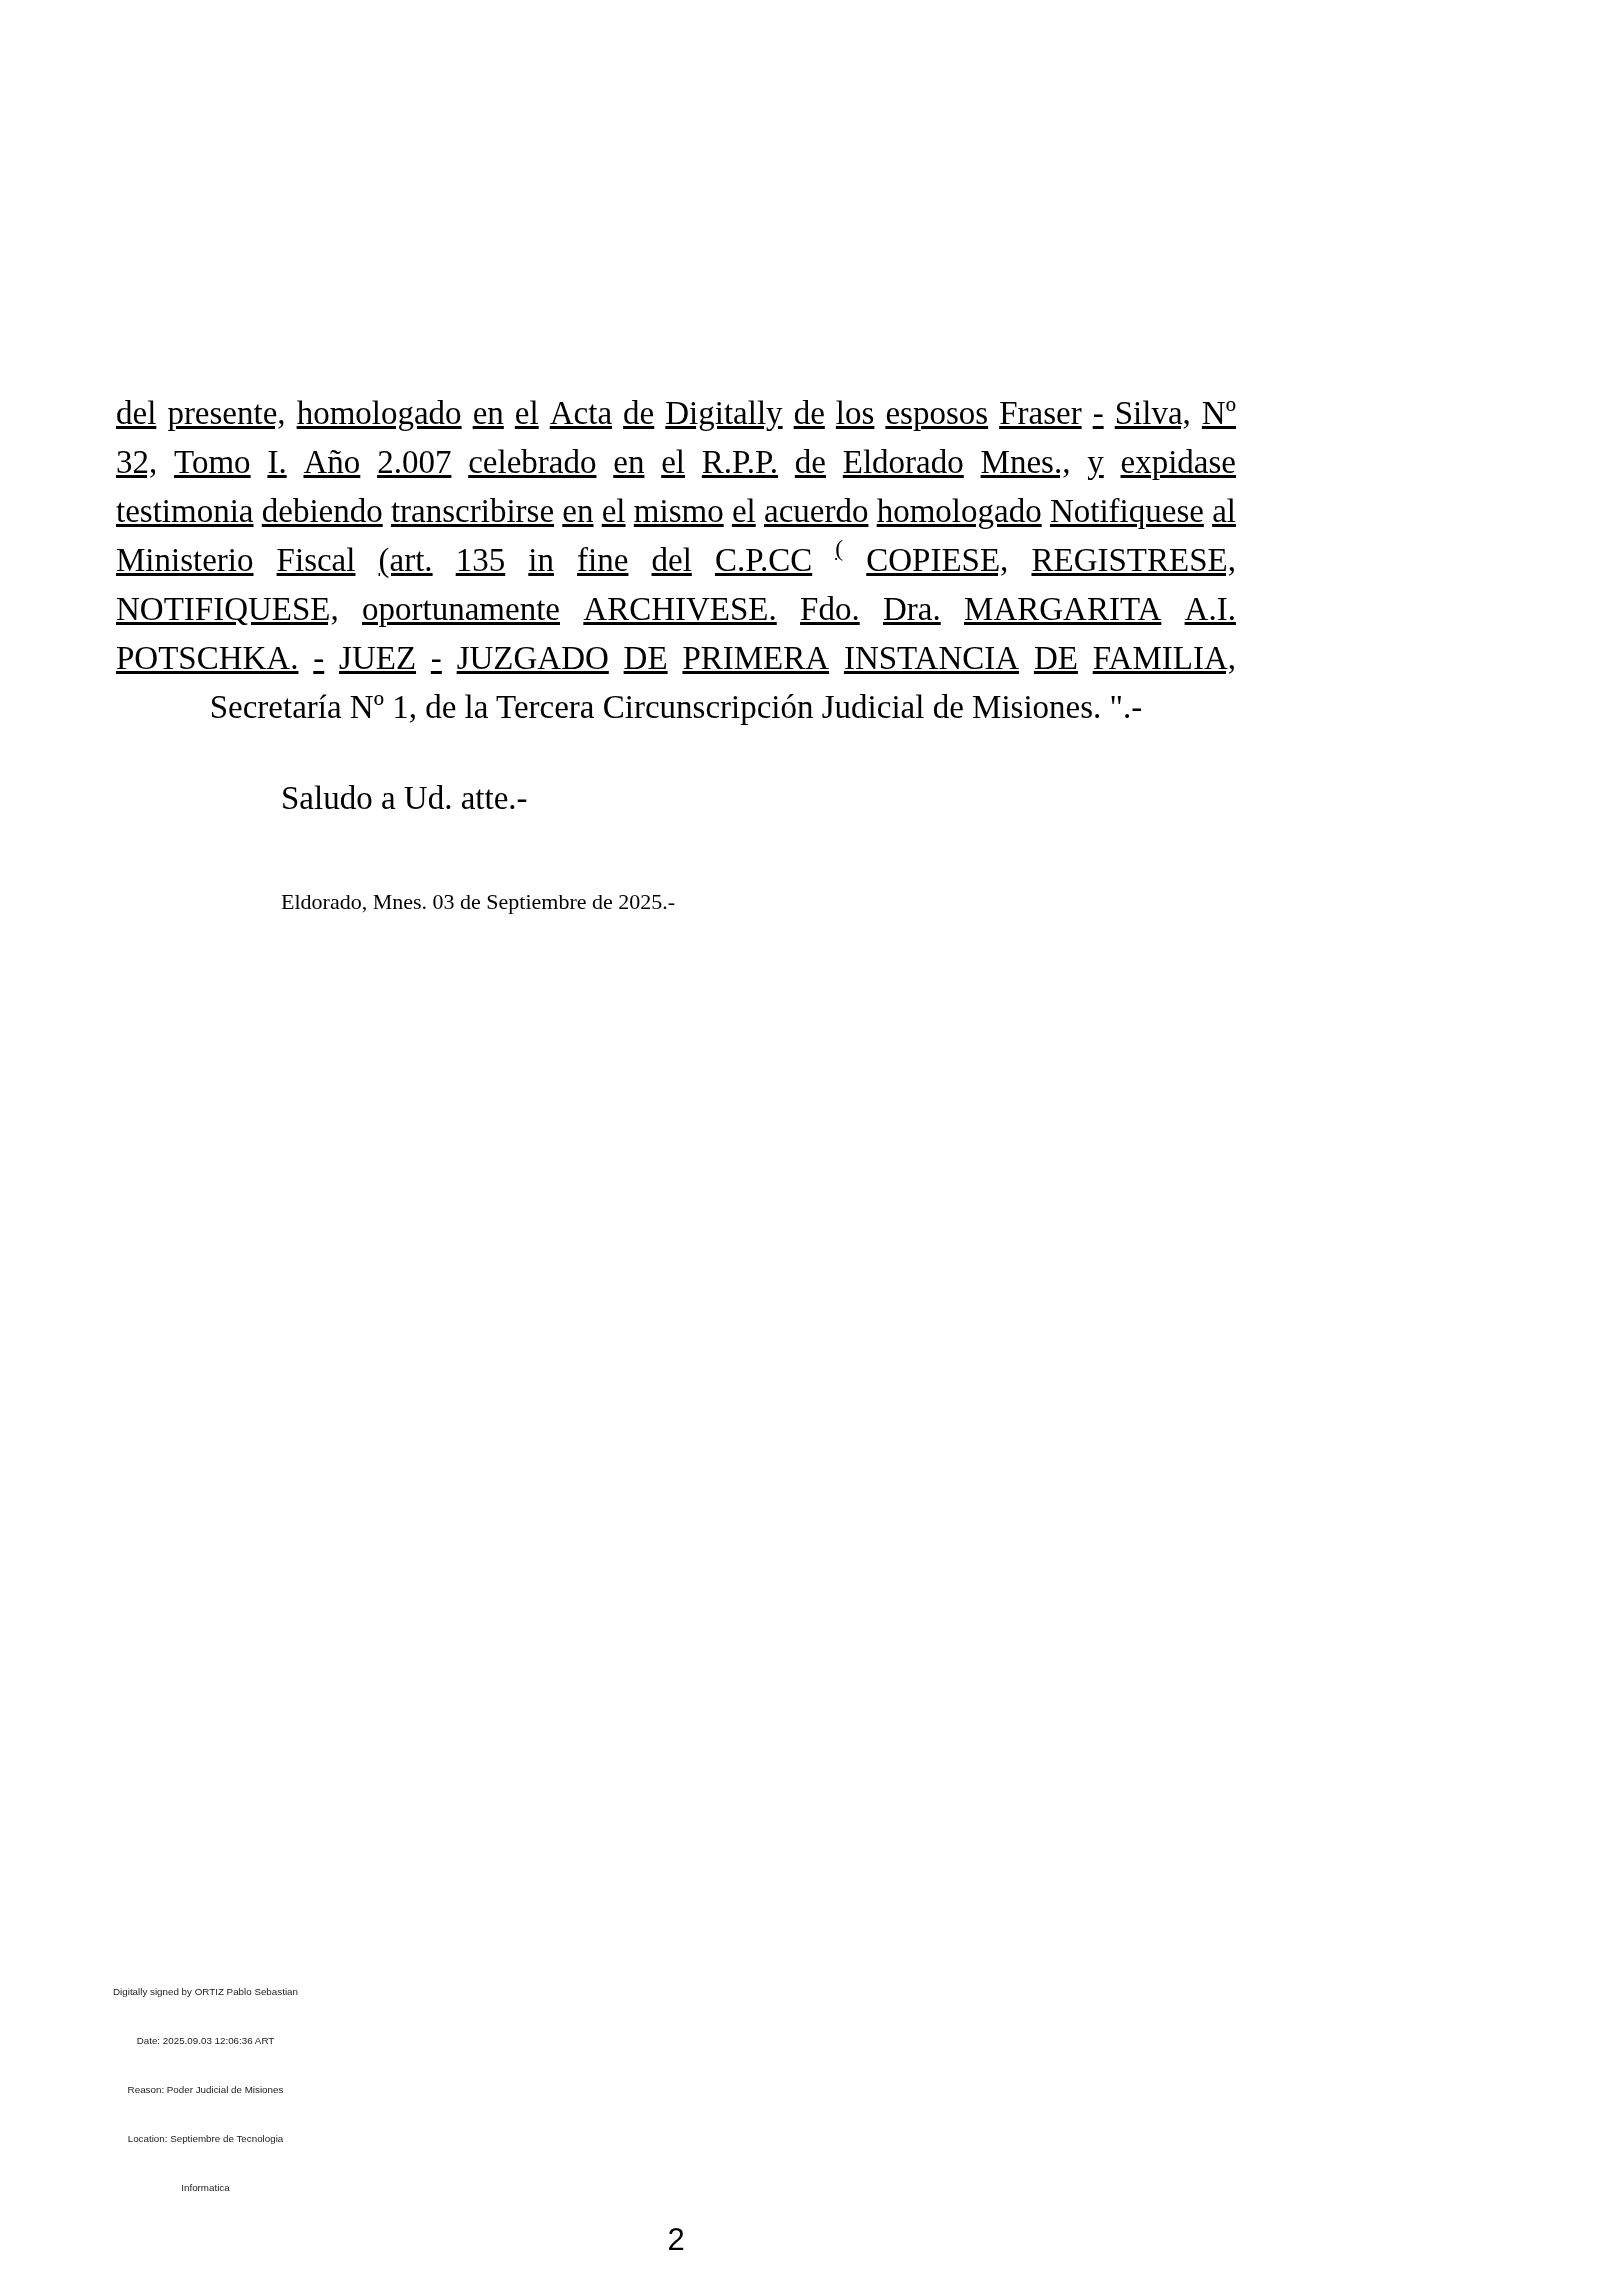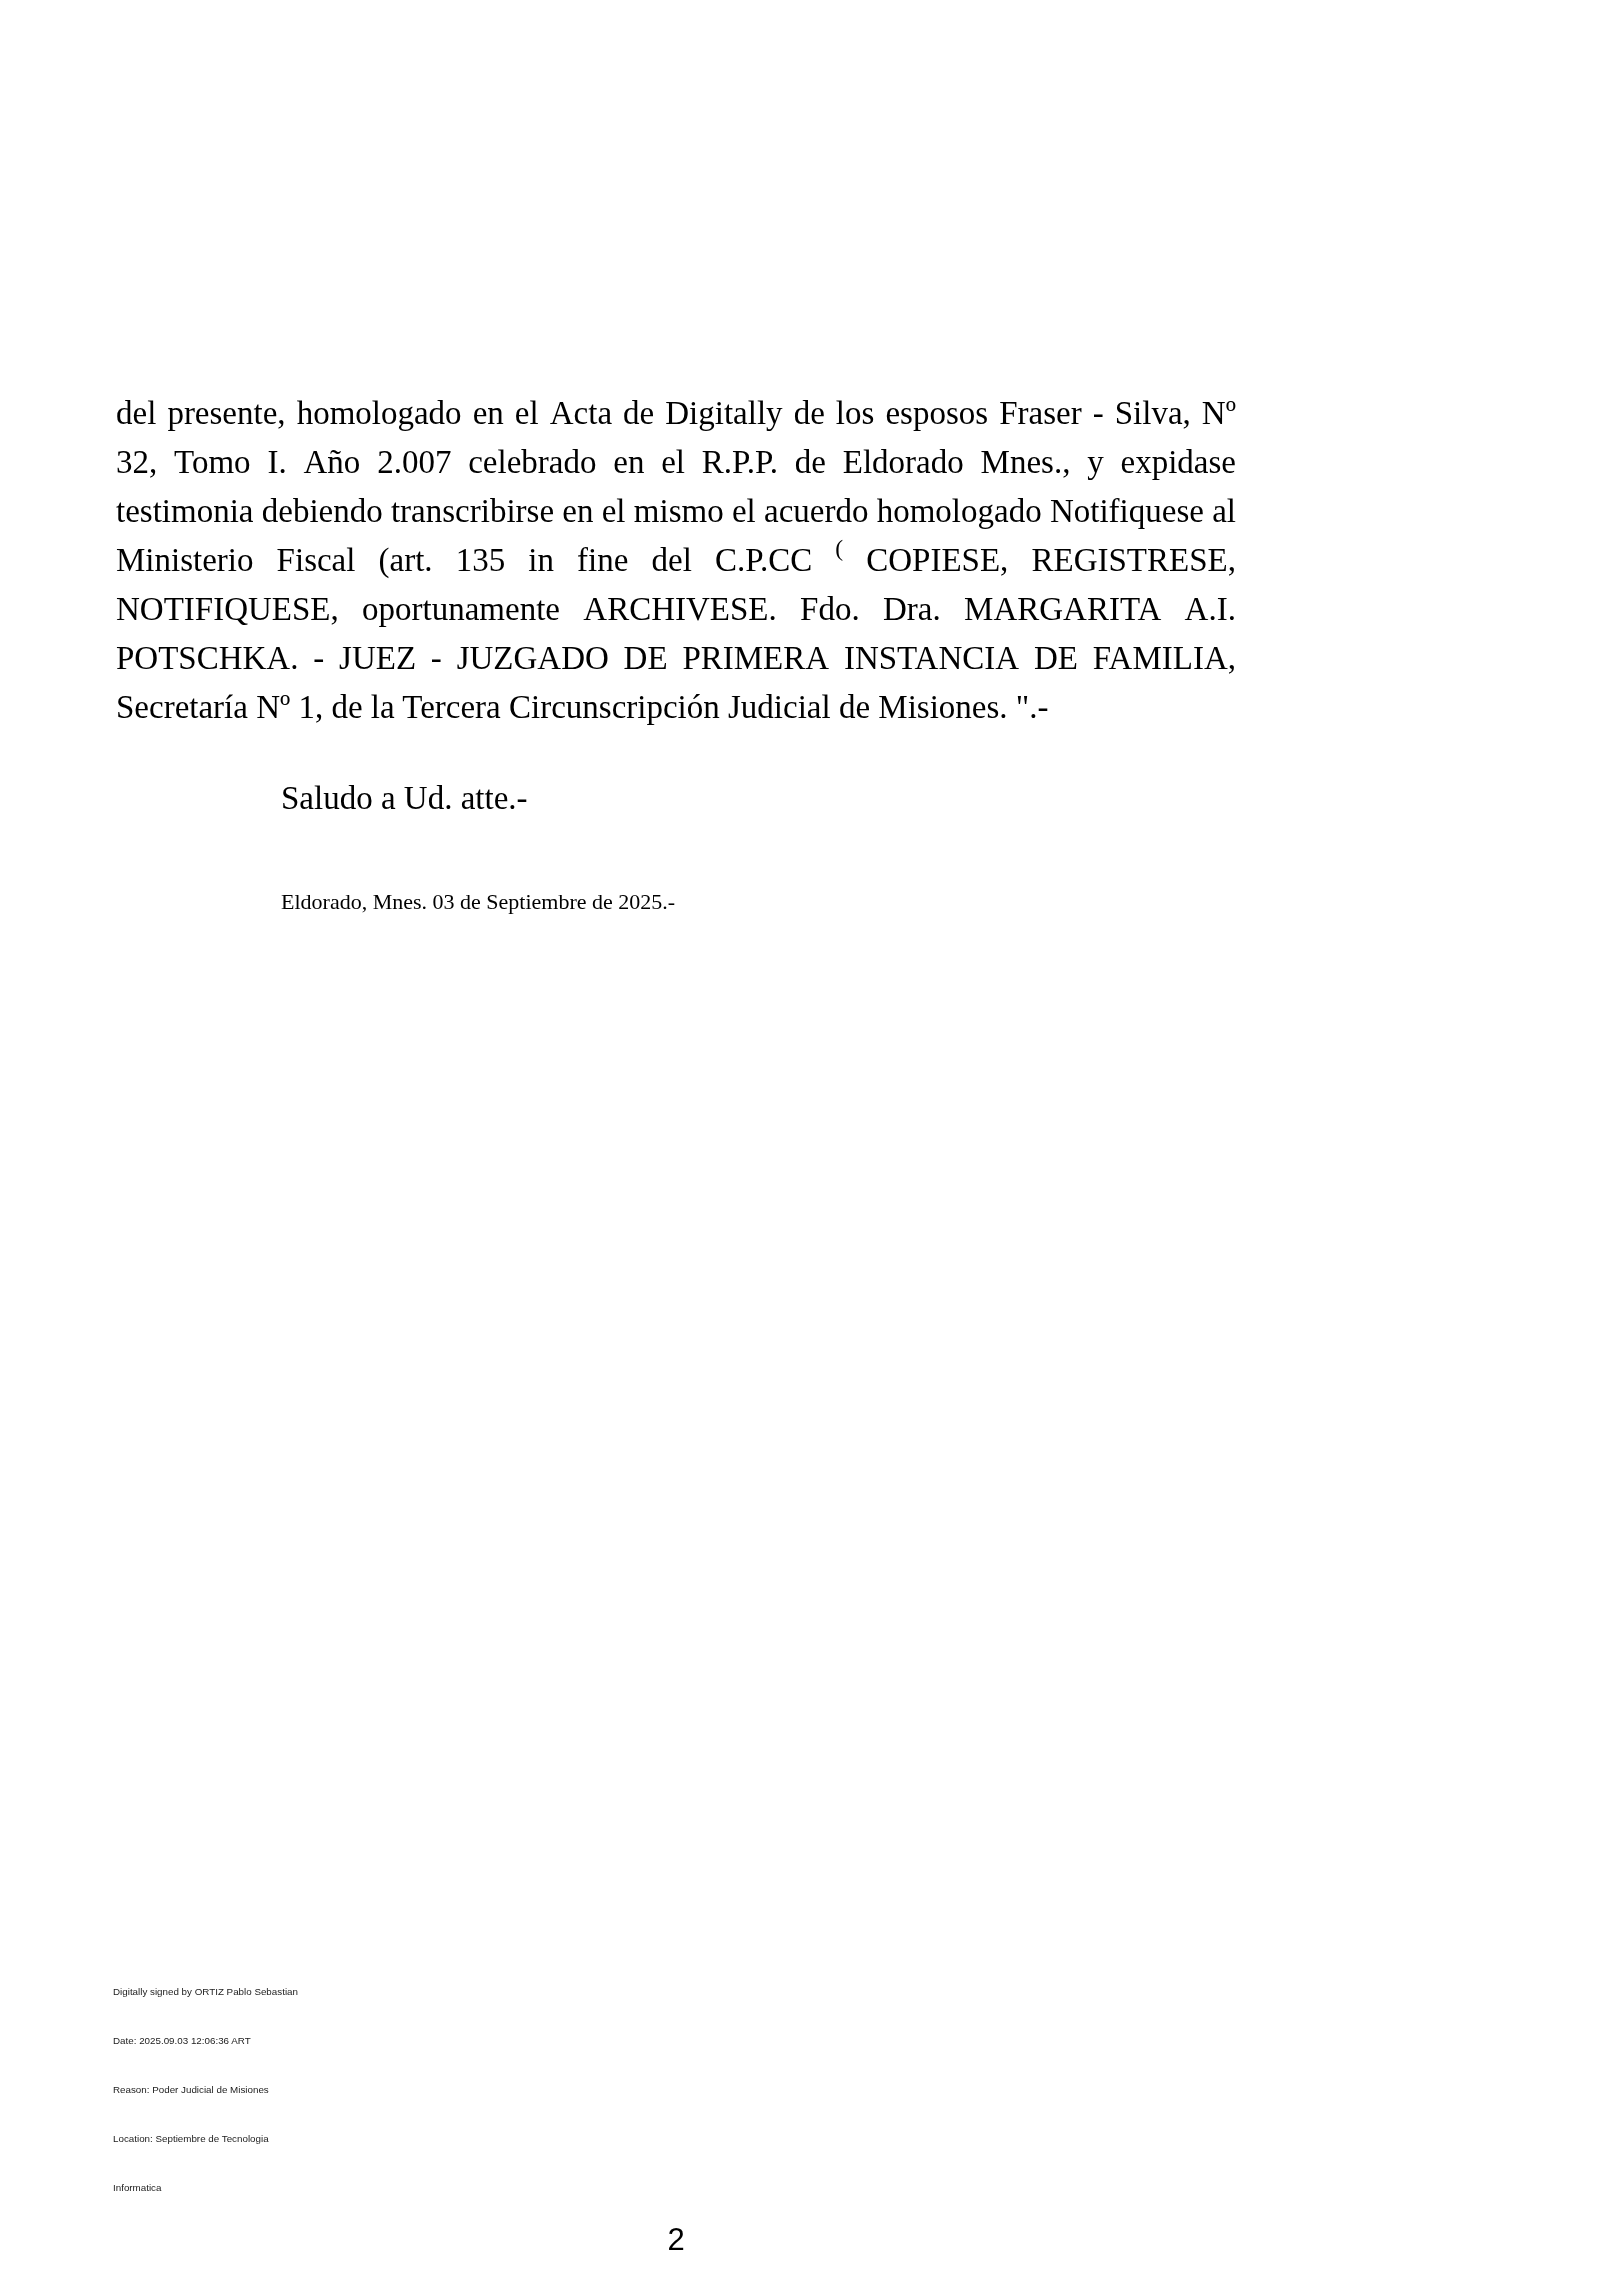--- a/index.html
+++ b/index.html
@@ -22,26 +22,27 @@
     line-height: 49px;
     color: #000000;
   }
   
   .jline {
     display: flex;
     justify-content: space-between;
     align-items: flex-start;
     height: 49px;
     white-space: nowrap;
+    text-decoration: underline;
   }
   
   .pline {
     height: 49px;
     white-space: nowrap;
-    text-align: left;
+    text-align: center;
   }
   
   .sup {
     font-size: 23.6px;
     position: relative;
     top: -11.8px;
   }
   .salutation {
     position: absolute;
     left: 281px;

